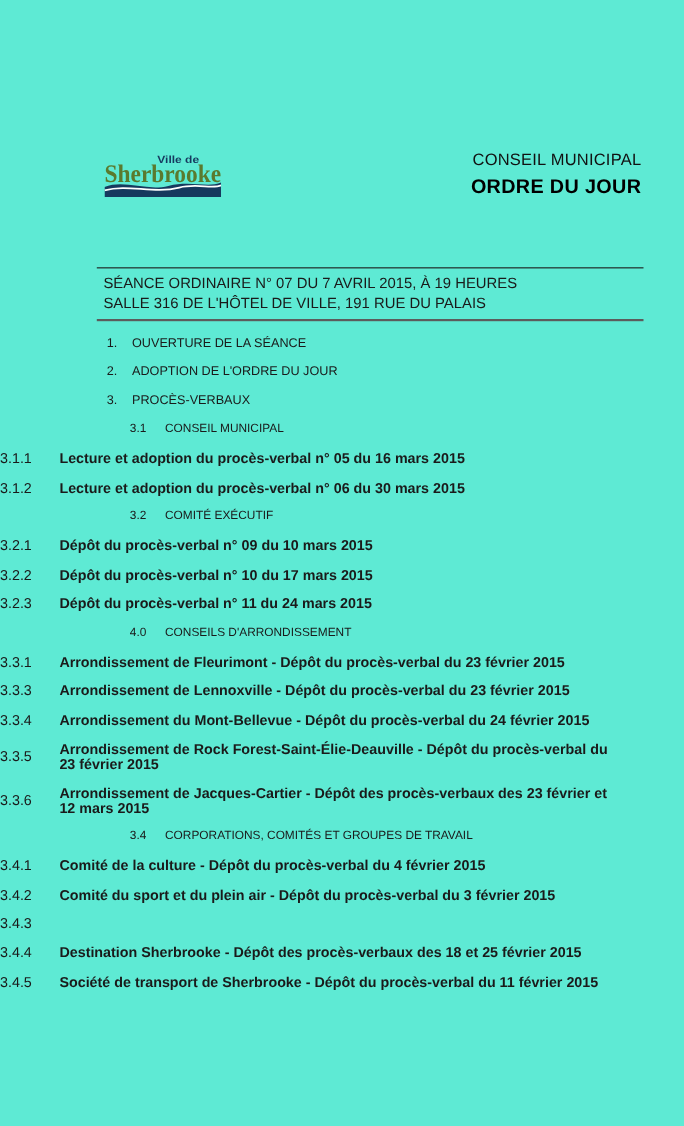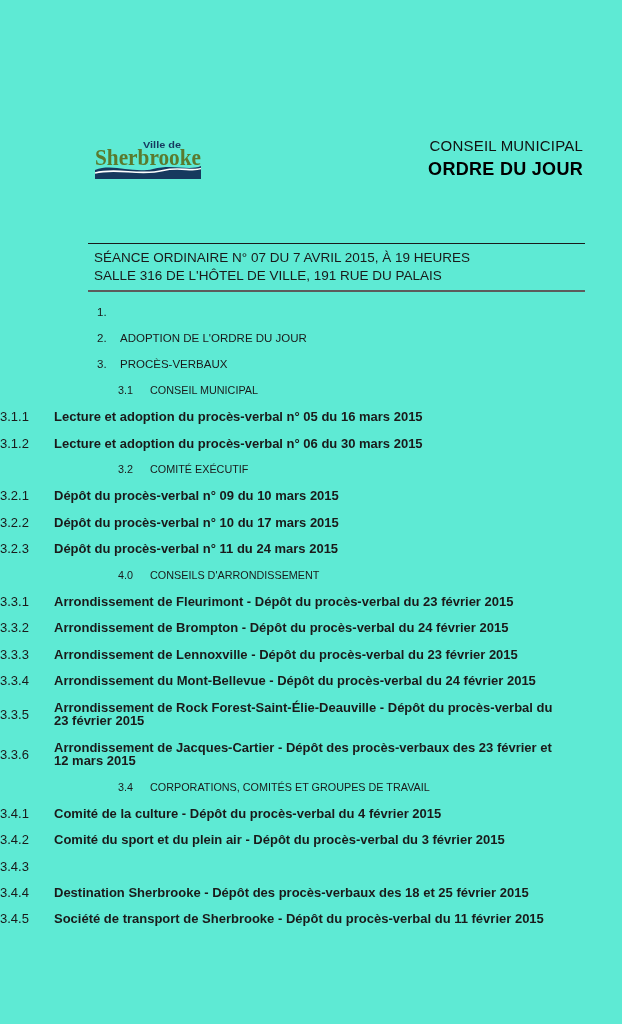--- a/index.html
+++ b/index.html
@@ -77,20 +77,21 @@
   </div>
 
   <div class="meeting">
     <div>SÉANCE ORDINAIRE N° 07 DU 7 AVRIL 2015, À 19 HEURES</div>
     <div>SALLE 316 DE L'HÔTEL DE VILLE, 191 RUE DU PALAIS</div>
   </div>
 
   <div class="agenda">
       <div class="row lvl1">
       <span class="num">1.</span>
+      <span class="txt">OUVERTURE DE LA SÉANCE</span>
     </div>
       <div class="row lvl1">
       <span class="num">2.</span>
       <span class="txt">ADOPTION DE L'ORDRE DU JOUR</span>
     </div>
       <div class="row lvl1">
       <span class="num">3.</span>
       <span class="txt">PROCÈS-VERBAUX</span>
     </div>
       <div class="row lvl2">
@@ -123,24 +124,20 @@
     </div>
       <div class="row lvl2">
       <span class="num">4.0</span>
       <span class="txt">CONSEILS D'ARRONDISSEMENT</span>
     </div>
       <div class="row lvl3">
       <span class="num">3.3.1</span>
       <span class="txt">Arrondissement de Fleurimont - Dépôt du procès-verbal du 23 février 2015</span>
     </div>
       <div class="row lvl3">
-      <span class="num">3.3.2</span>
-      <span class="txt">Arrondissement de Brompton - Dépôt du procès-verbal du 24 février 2015</span>
-    </div>
-      <div class="row lvl3">
       <span class="num">3.3.3</span>
       <span class="txt">Arrondissement de Lennoxville - Dépôt du procès-verbal du 23 février 2015</span>
     </div>
       <div class="row lvl3">
       <span class="num">3.3.4</span>
       <span class="txt">Arrondissement du Mont-Bellevue - Dépôt du procès-verbal du 24 février 2015</span>
     </div>
       <div class="row lvl3">
       <span class="num">3.3.5</span>
       <span class="txt">Arrondissement de Rock Forest-Saint-Élie-Deauville - Dépôt du procès-verbal du 23 février 2015</span>

